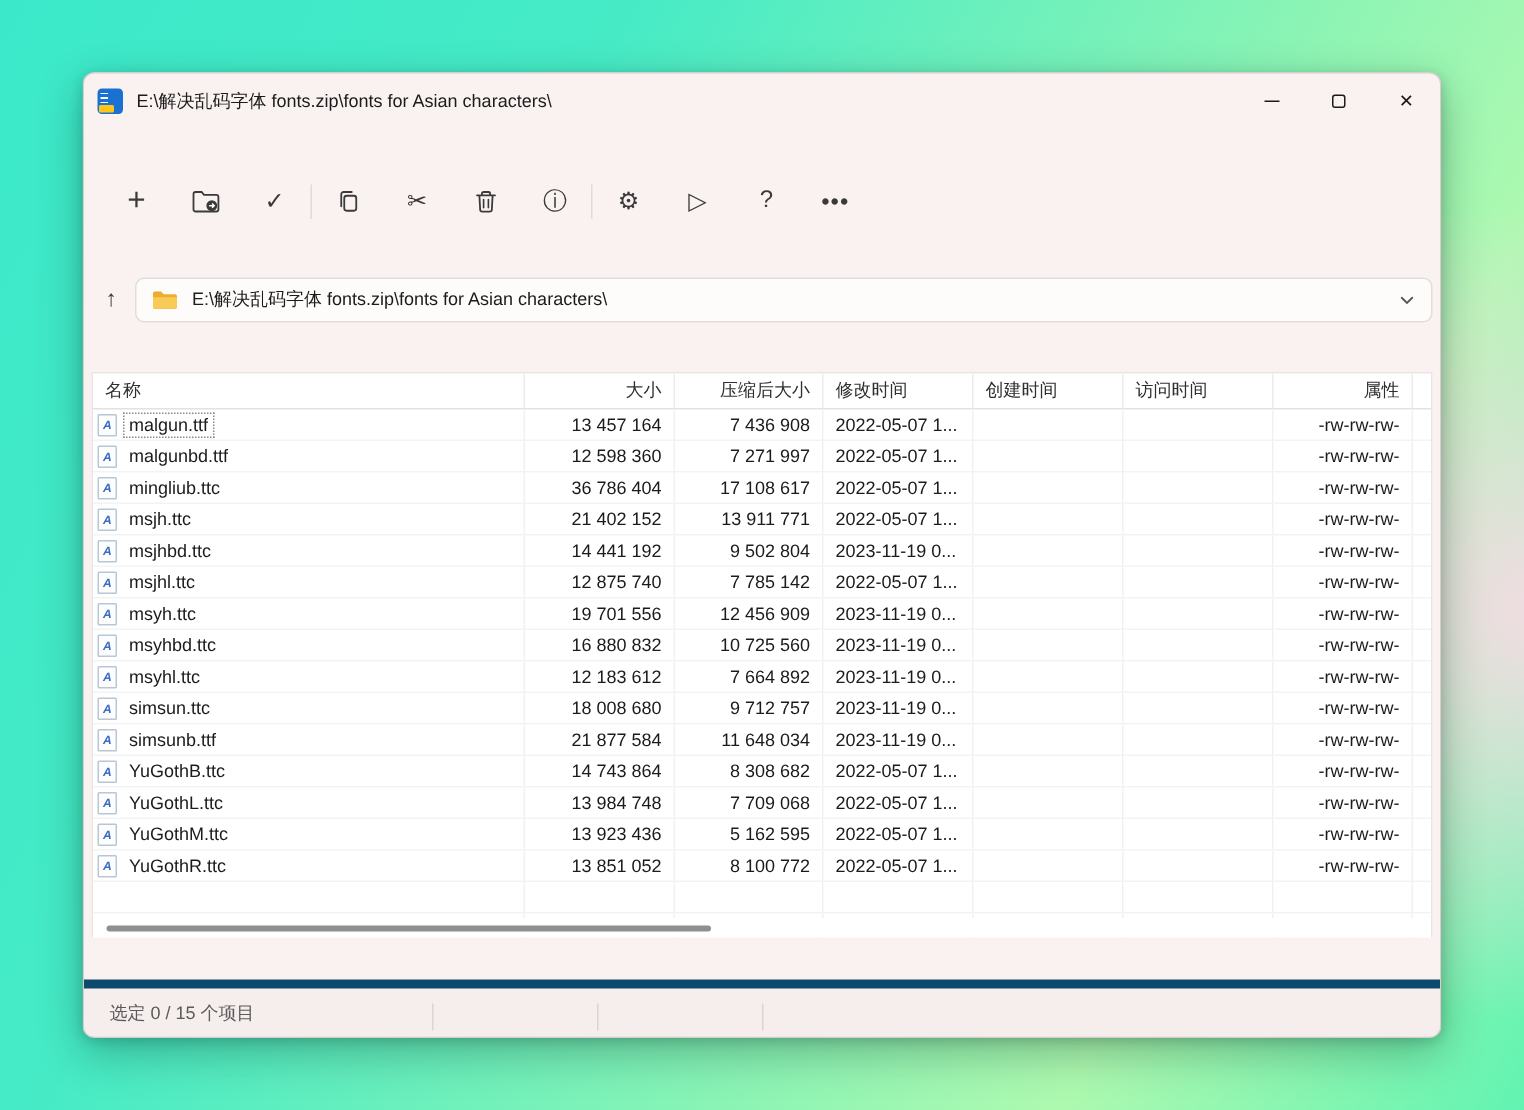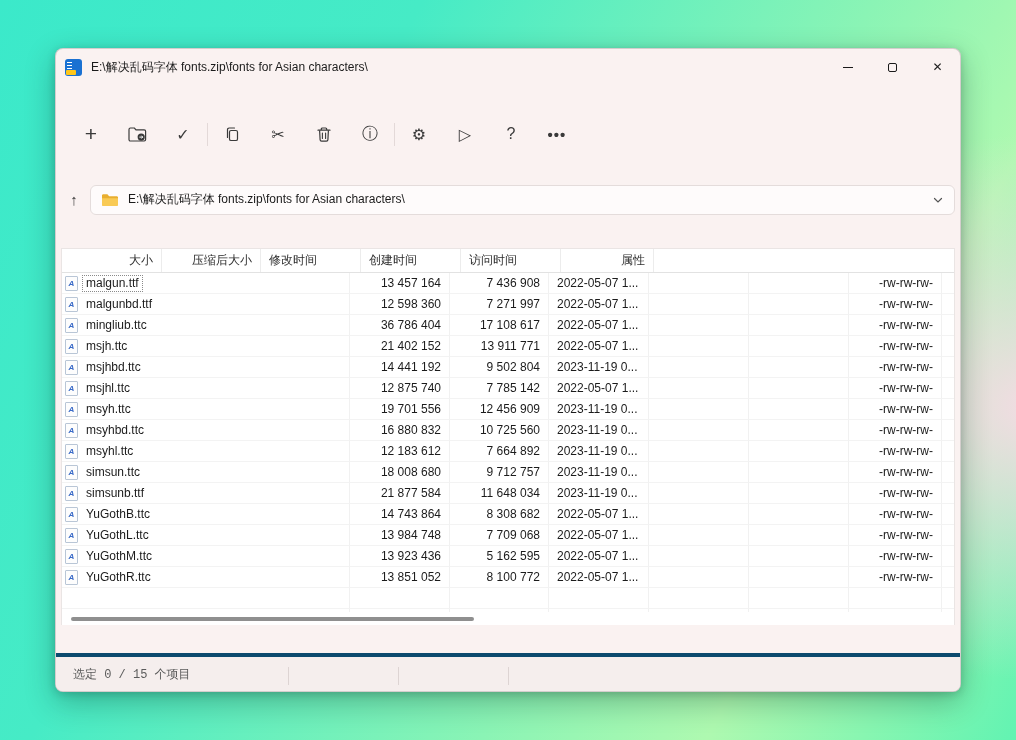--- a/index.html
+++ b/index.html
@@ -63,22 +63,22 @@
   .lcell.name { padding:0 2px 0 3px; }
   .fileicon { width:13px; height:15px; background:#fdfdfd; border:1px solid #b9c6d6; border-radius:1px;
     color:#3a6bc8; font-size:8px; font-weight:bold; font-style:italic;
     display:flex; align-items:center; justify-content:center; margin-right:4px; flex:0 0 13px; }
   .namewrap { display:inline-flex; align-items:center; height:17px; padding:0 3px; border:1px dotted transparent; }
   .namewrap.focused { border-color:#8a8a8a; }
   .fname { font-size:12px; color:#1b1b1b; }
   .hscroll { position:absolute; left:0; right:0; bottom:0; height:13px; background:#fff; }
   .hthumb { position:absolute; left:9px; top:5px; width:403px; height:4px; border-radius:2px; background:#8f8f8f; }
   
-  .statusbar { height:38px; flex:0 0 38px; background:#f5eeed; border-top:4px solid #0c4a6e;
-    display:flex; align-items:center; position:relative;font-family:Liberation Mono, monospace; }
+  .statusbar { height:38px; flex:0 0 38px; background:#f5eeed; border-top:6px solid #0c4a6e;
+    display:flex; align-items:center; position:relative; }
   .status { font-size:12px; color:#5a5a5a; padding-left:17px; }
   .ssep { position:absolute; top:10px; width:1px; height:18px; background:#ddd4d3; }
   .ssep.s1 { left:232px; } .ssep.s2 { left:342px; } .ssep.s3 { left:452px; }
   svg { display:block; }
 </style>
 </head>
 <body>
 
 <div class="window">
 
@@ -171,20 +171,21 @@
       <span class="chev">
         <svg width="12" height="12" viewBox="0 0 12 12">
             <path d="M2.5 4.5 L6 8 L9.5 4.5" stroke="#555" stroke-width="1.2" fill="none" stroke-linecap="round"></path>
           </svg>
       </span>
     </div>
   </div>
 
   <div class="listpanel">
     <div class="lheader" id="list-header">
+        <div class="hcell al" style="width: 288px;">名称</div>
         <div class="hcell ar" style="width: 100px;">大小</div>
         <div class="hcell ar" style="width: 99px;">压缩后大小</div>
         <div class="hcell al" style="width: 100px;">修改时间</div>
         <div class="hcell al" style="width: 100px;">创建时间</div>
         <div class="hcell al" style="width: 100px;">访问时间</div>
         <div class="hcell ar" style="width: 93px;">属性</div>
         <div class="hcell filler"></div>
       </div>
     <div id="list-body">
         <div class="lrow">

